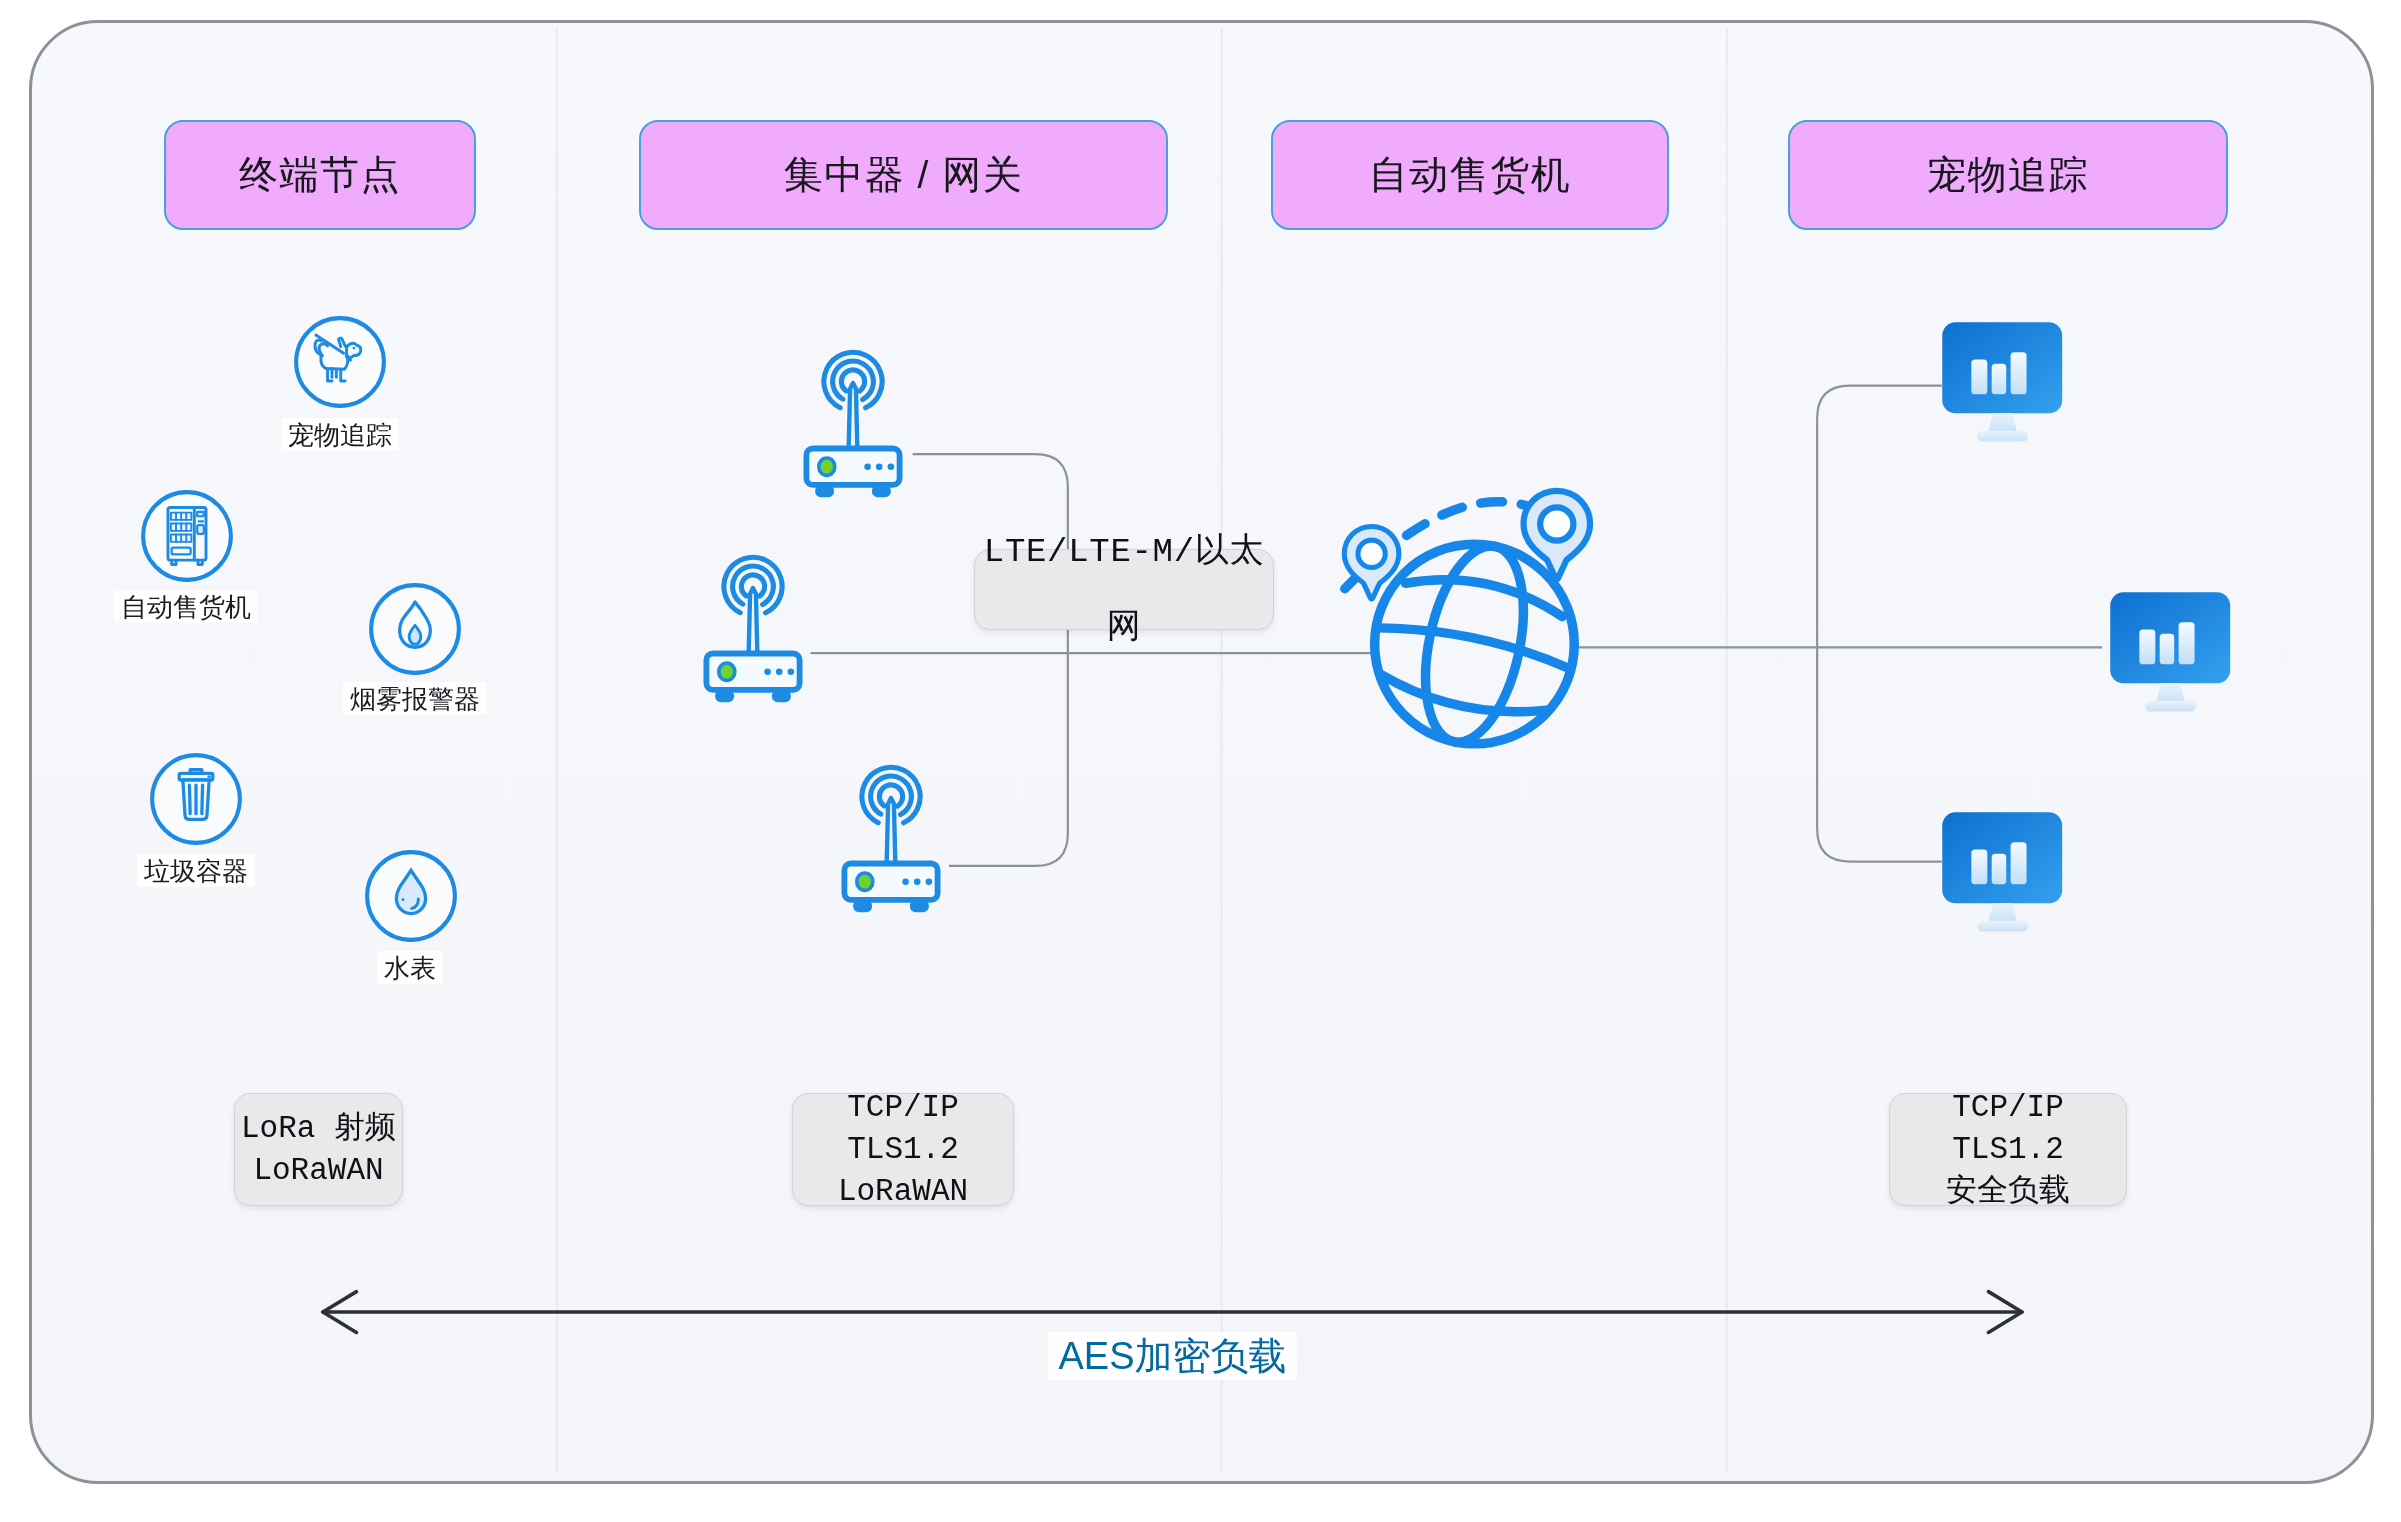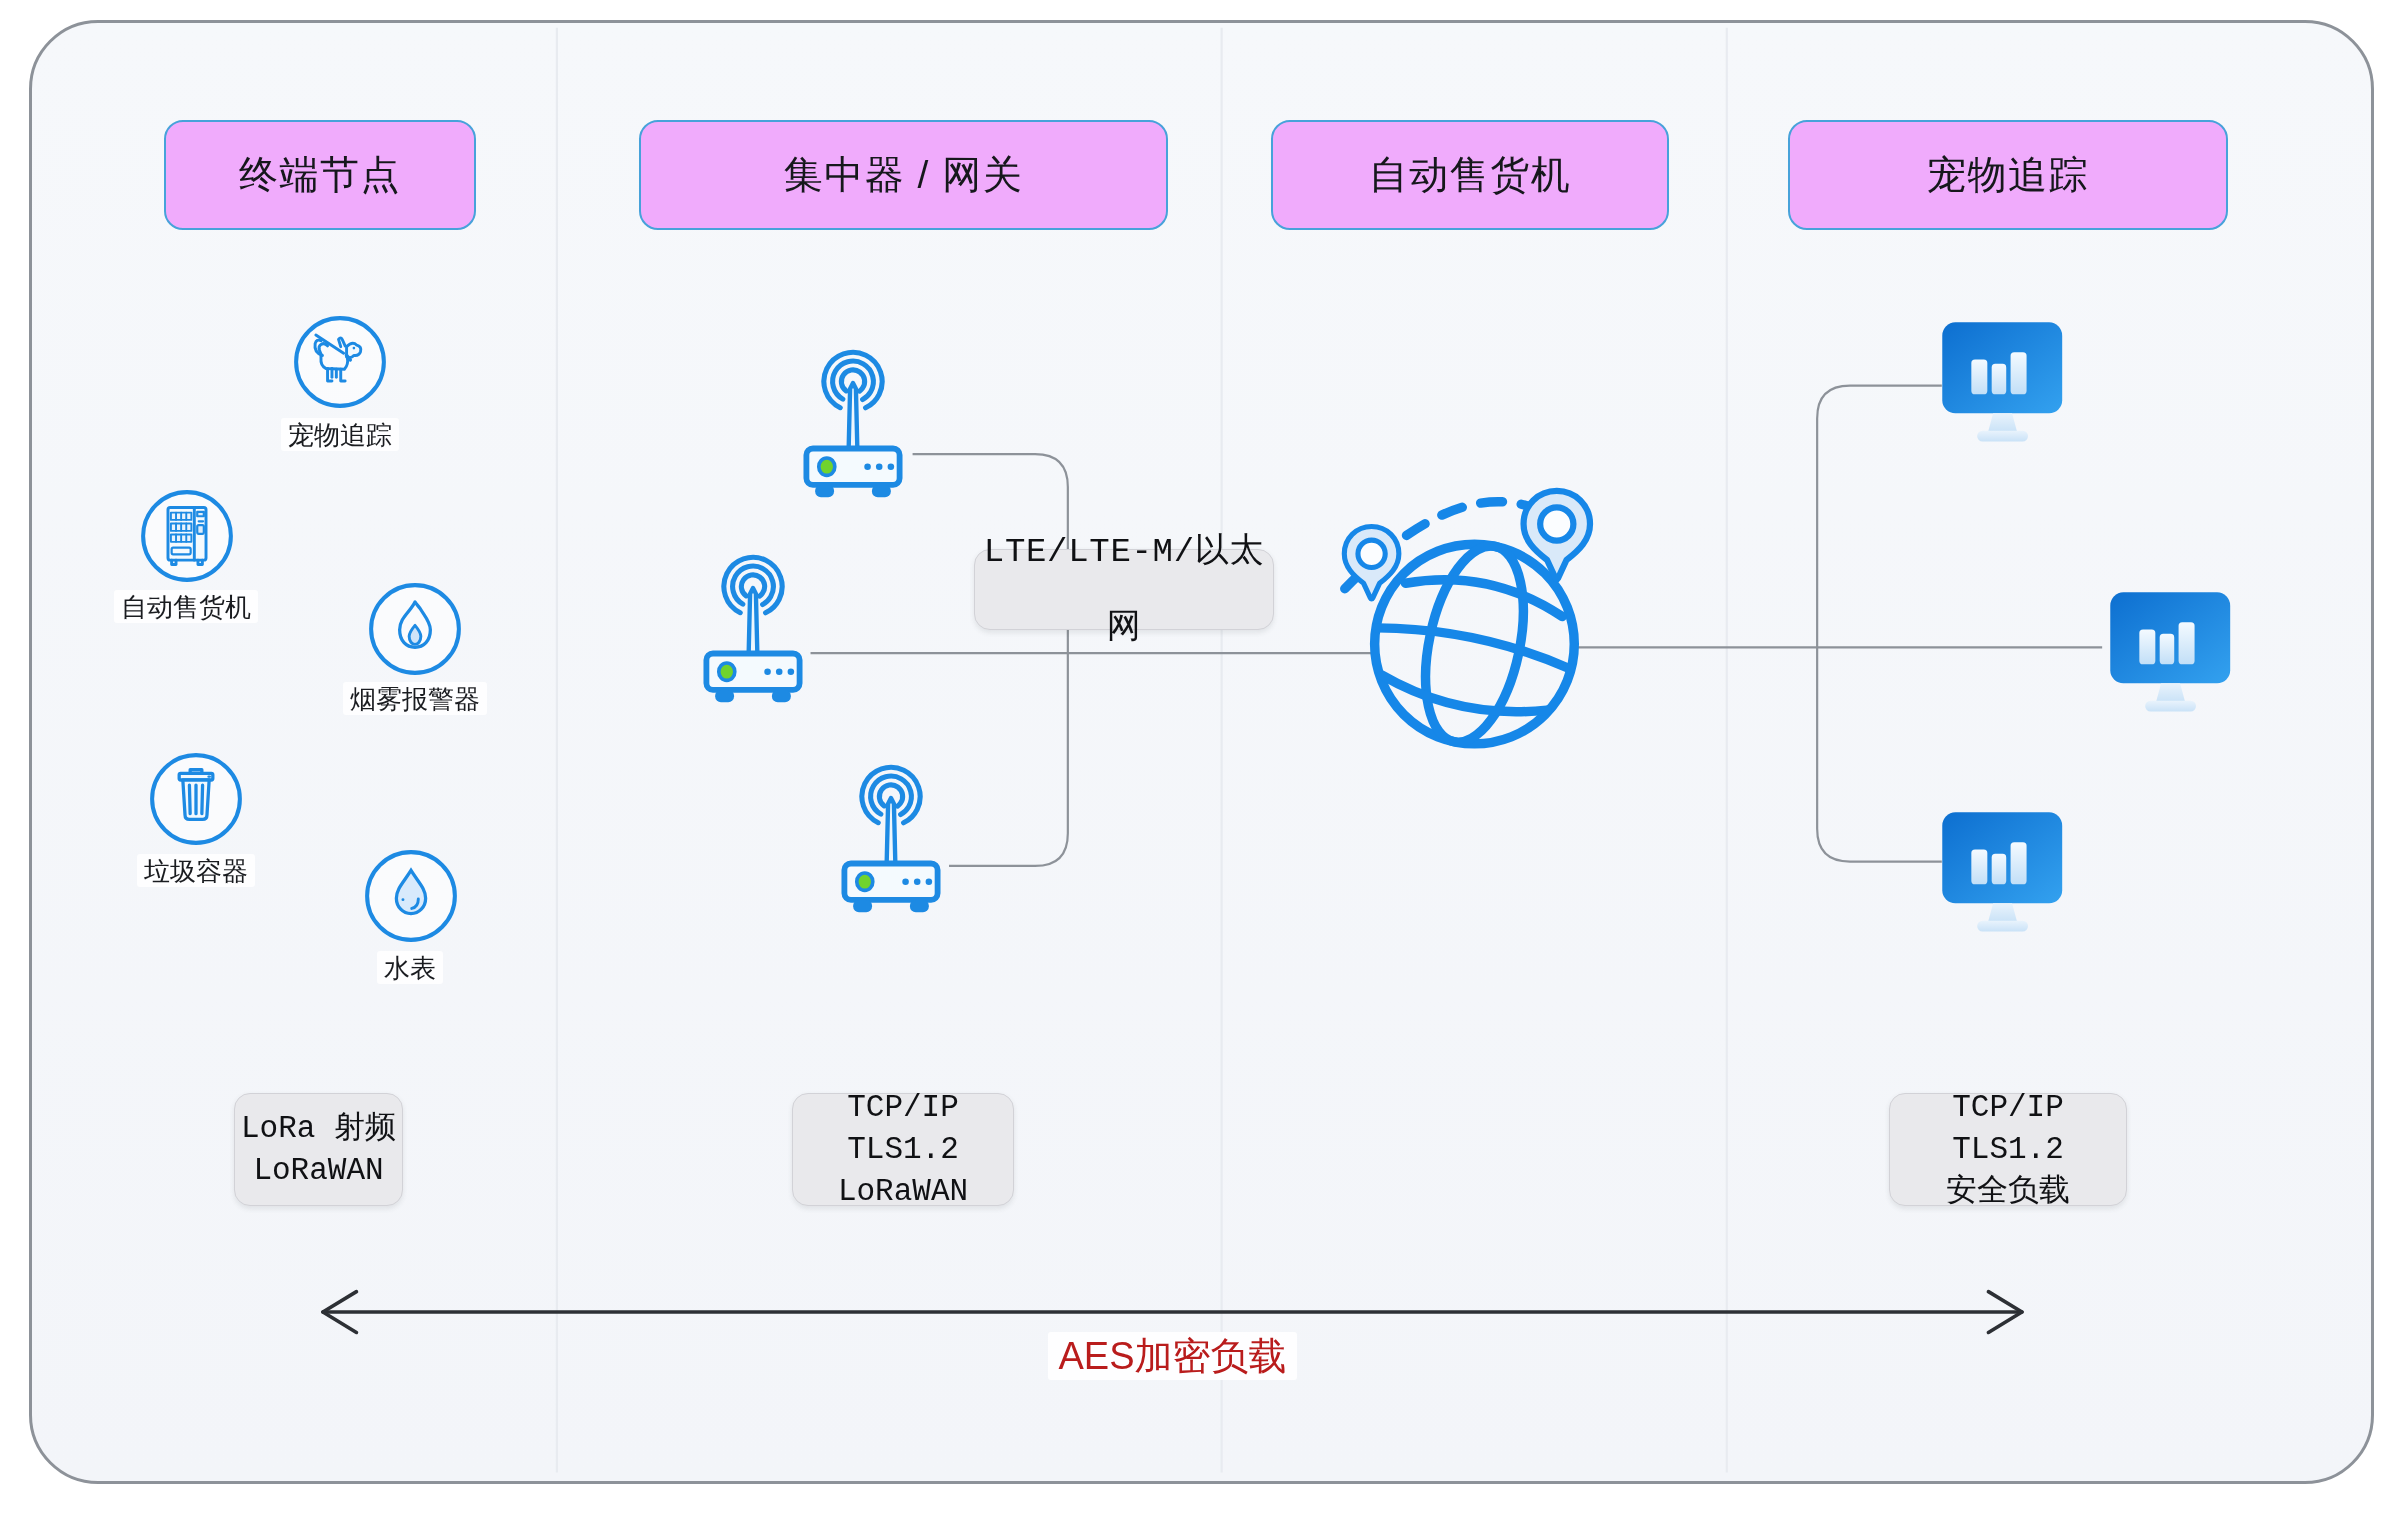--- a/index.html
+++ b/index.html
@@ -16,21 +16,21 @@
     font-size:26px;color:#1a1c20;}
   .dev-label span{background:rgba(255,255,255,0.85);padding:1.5px 7.3px;border-radius:2.9px;}
   .gw{position:absolute;z-index:3;}
   .pill{position:absolute;z-index:4;display:flex;flex-direction:column;align-items:center;
     justify-content:center;background:#e9e9ec;border:1.5px solid #d2d2d7;border-radius:16px;
     box-shadow:0 2.2px 5.8px rgba(60,64,70,0.10);color:#101114;text-align:center;font-family:Liberation Mono, monospace;}
   .pill .l{font-size:31px;line-height:42px;}
   .lte{font-size:34px;line-height:76px;letter-spacing:0.7px;}
   .monitor{position:absolute;z-index:3;}
   .globe-wrap{position:absolute;z-index:3;}
-  .aes-label{position:absolute;z-index:3;width:437px;text-align:center;font-size:38px;color:#b91c1c;}
+  .aes-label{position:absolute;z-index:3;width:437px;text-align:center;font-size:38px;color:#0369a1;}
   .aes-label span{background:rgba(255,255,255,0.9);padding:2.9px 10.2px;border-radius:2.9px;}
 </style>
 </head>
 <body>
 
 <svg width="0" height="0" style="position:absolute" aria-hidden="true">
   <defs>
     <linearGradient id="gradScreen" x1="0" y1="0" x2="1" y2="1">
       <stop offset="0" stop-color="#0d6fd0"></stop>
         <stop offset="1" stop-color="#33a1ef"></stop>

